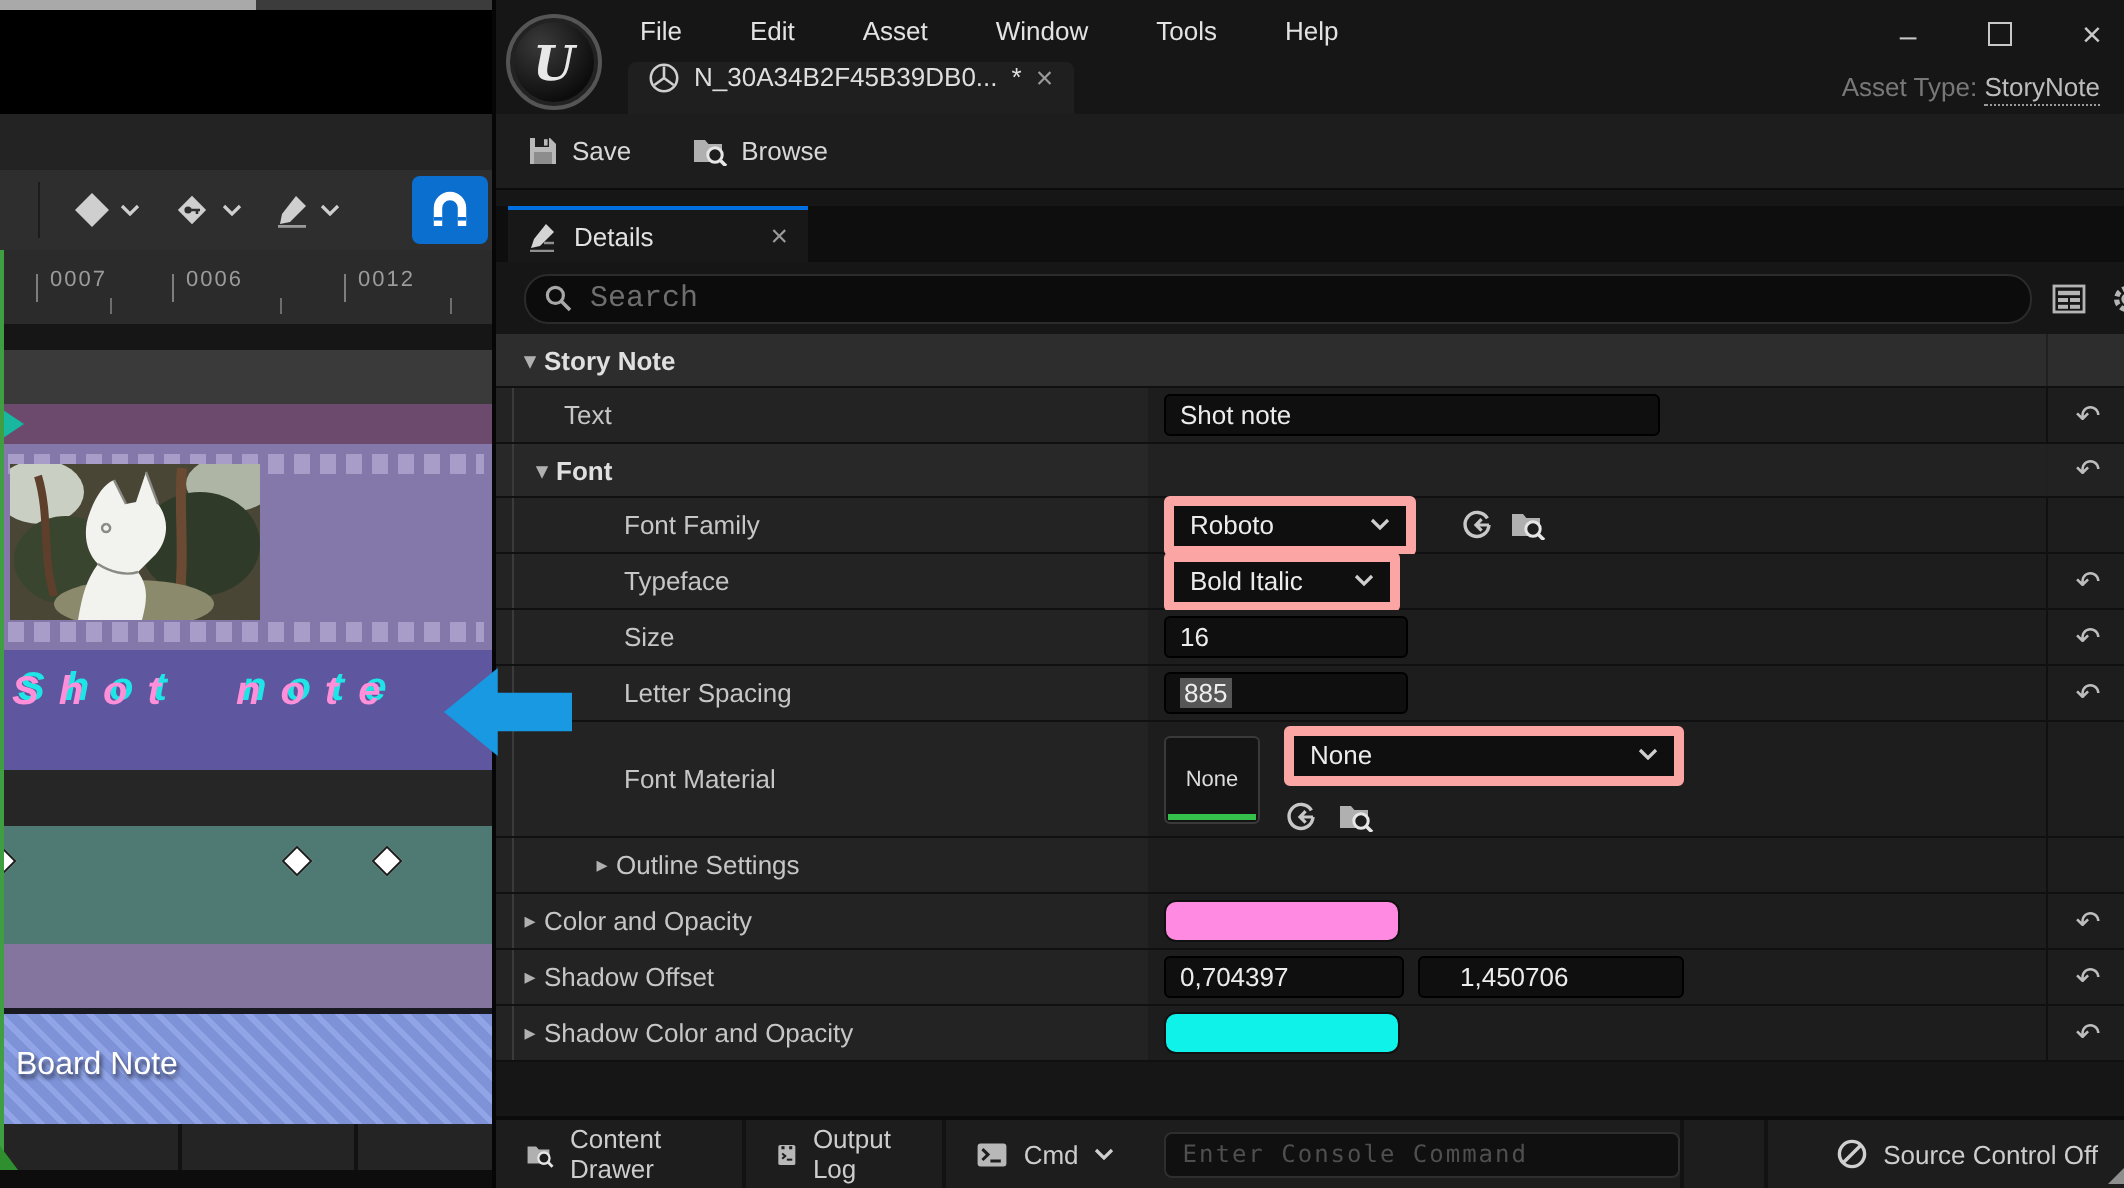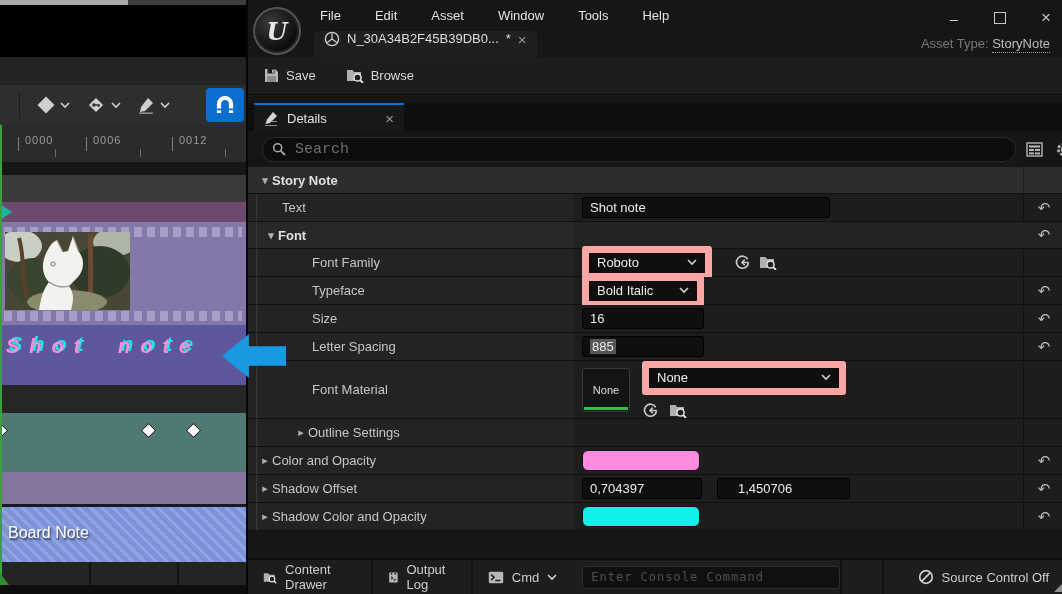--- a/index.html
+++ b/index.html
@@ -98,21 +98,21 @@
   .tri{width:14px;text-align:center;color:#b0b0b0;font-size:11px;flex:0 0 auto;}
   .pvalue{flex:1;display:flex;align-items:center;gap:8px;padding-left:8px;background:#1d1d1d;}
   .prow.cat .pvalue{background:#2d2d2d;}
   .preset{width:40px;border-left:1px solid #101010;display:flex;align-items:center;justify-content:center;
           color:#bdbdbd;font-size:15px;}
   .prow.cat .preset{border-left:1px solid #202020;}
   .inp{background:#0f0f0f;border:1px solid #000;border-radius:3px;height:19px;color:#ececec;
        font-size:13px;padding:0 7px;box-sizing:content-box;font-family:"Liberation Sans",sans-serif;display:flex;align-items:center;}
   input.inp{outline:none;}
   .sel-hl{background:#565656;padding:0 2px;}
-  .dd{background:#0f0f0f;border:7px solid #fca5a5;border-radius:3px;height:20px;display:flex;
+  .dd{background:#0f0f0f;border:5px solid #fca5a5;border-radius:3px;height:20px;display:flex;
       align-items:center;justify-content:space-between;padding:0 8px;color:#ececec;}
   .swatch{width:116px;height:19px;border-radius:6px;border:1px solid #111;}
   .thumb{width:46px;height:42px;background:#141414;border:1px solid #3a3a3a;border-radius:3px;
          display:flex;align-items:center;justify-content:center;font-size:11px;color:#dcdcdc;position:relative;}
   .thumb::after{content:"";position:absolute;left:1px;right:1px;bottom:1px;height:3px;background:#34c04a;}
   .mat-col{display:flex;flex-direction:column;gap:7px;justify-content:center;}
   .icon-row{display:flex;gap:10px;align-items:center;}
   
   .statusbar{left:0;top:558px;width:816px;height:36px;background:#1d1d1d;border-top:2px solid #0b0b0b;
              display:flex;align-items:center;box-sizing:border-box;color:#cdcdcd;}
@@ -172,21 +172,21 @@
     <div class="abs magnet-btn">
       <svg width="22" height="22" viewBox="0 0 22 22">
         <path d="M5 19 V10 a6 6 0 0 1 12 0 V19" stroke="#ffffff" stroke-width="4.2" fill="none"></path>
         <rect x="3" y="14.5" width="4.2" height="1.8" fill="#0b6fd0"></rect>
           <rect x="14.8" y="14.5" width="4.2" height="1.8" fill="#0b6fd0"></rect>
       </svg>
     </div>
 
     <div class="abs tl-ruler">
       <span class="tick-tall" style="left:18px"></span>
-      <span class="ruler-label" style="left:25px">0000</span>
+      <span class="ruler-label" style="left:25px">0007</span>
       <span class="tick-short" style="left:55px"></span>
       <span class="tick-tall" style="left:86px"></span>
       <span class="ruler-label" style="left:93px">0006</span>
       <span class="tick-short" style="left:140px"></span>
       <span class="tick-tall" style="left:172px"></span>
       <span class="ruler-label" style="left:179px">0012</span>
       <span class="tick-short" style="left:225px"></span>
     </div>
 
     <div class="abs tl-gap"></div>
@@ -477,21 +477,21 @@
         <div class="preset">
             <span>↶</span>
           </div>
       </div>
 
       <div class="prow">
         <div class="plabel guide" style="padding-left:10px">
           <span class="tri">▸</span>
           <span>Shadow Offset</span>
         </div>
-        <div class="pvalue" style="gap:15px">
+        <div class="pvalue" style="gap:7px">
           <input class="inp" style="width: 104px;" value="0,704397">
           <input class="inp" style="width: 104px; padding-left: 20px;" value="1,450706">
         </div>
         <div class="preset">
             <span>↶</span>
           </div>
       </div>
 
       <div class="prow">
         <div class="plabel guide" style="padding-left:10px">

